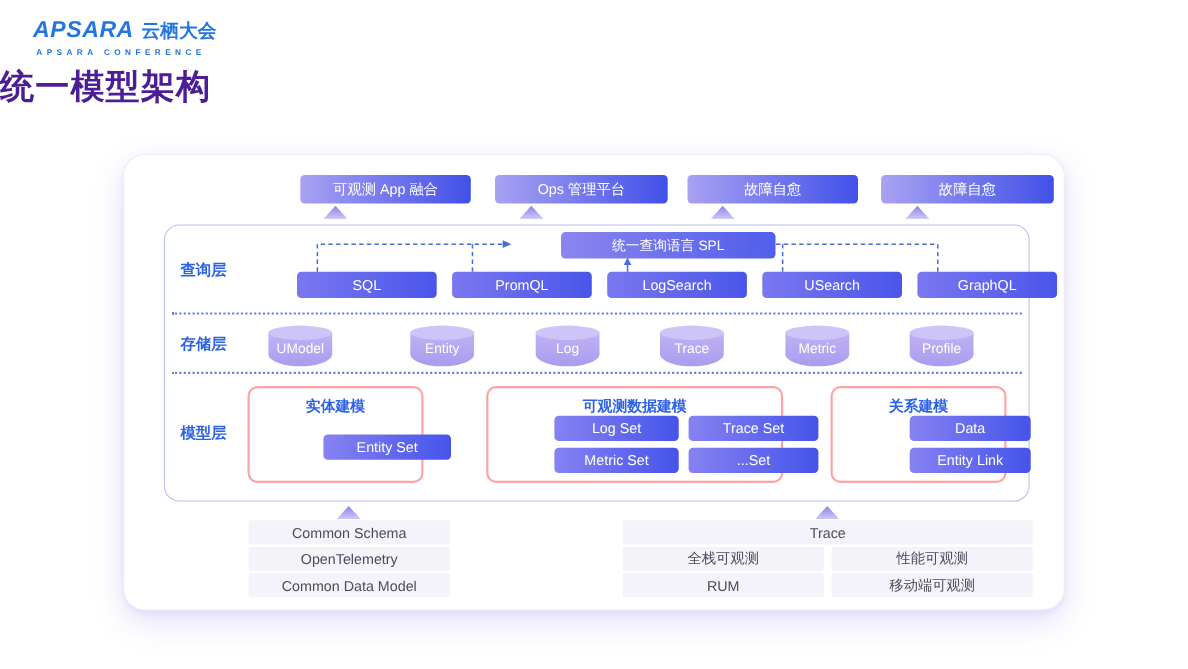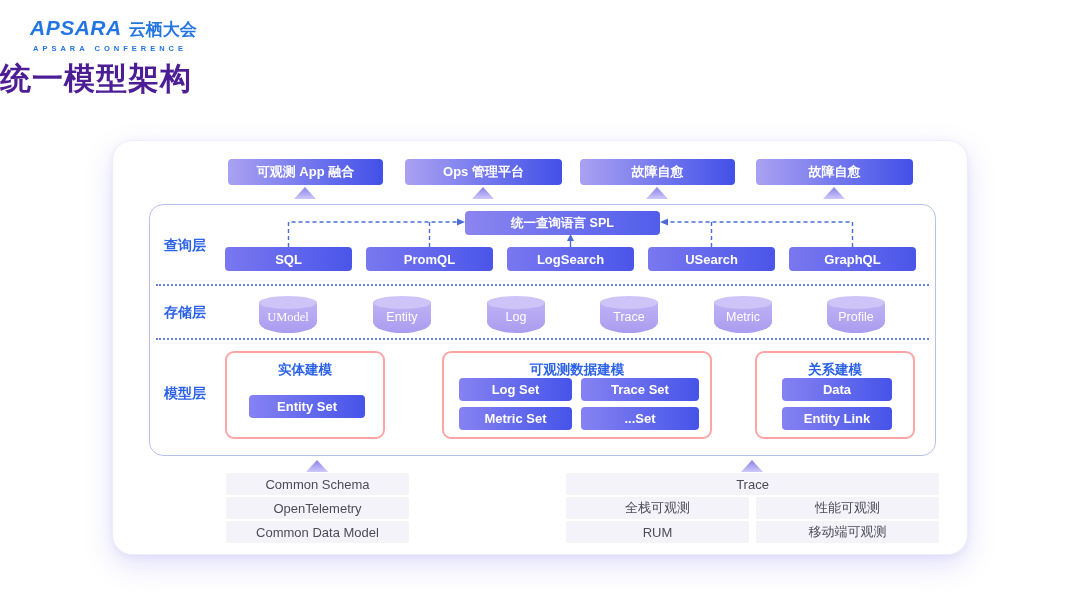--- a/index.html
+++ b/index.html
@@ -16,21 +16,21 @@
   
   .title { position:absolute; left:0; right:0; top:58px; text-align:left;
            font-size:31px; font-weight:800; color:#4c1d95; letter-spacing:1px;font-family:Liberation Mono, monospace; }
 
   
   .card { position:absolute; left:112px; top:140px; width:856px; height:415px;
           background:#fff; border:1px solid #efedfb; border-radius:20px;
           box-shadow:0 10px 28px rgba(125,115,230,.22), 0 2px 6px rgba(125,115,230,.10); }
 
   .grad-btn { position:absolute; display:flex; align-items:center; justify-content:center;
-              color:#fff; font-weight:700; border-radius:4px; }
+              color:#fff; font-weight:400; border-radius:4px;margin-left:45px; }
   .app-btn { top:18px; height:26px; font-size:13px;
              background:linear-gradient(90deg,#a9a2f2,#4150e8); }
   .tri-up { position:absolute; width:22px; height:12px;
             background:linear-gradient(180deg,#8a80ee,#cdc9f8);
             clip-path:polygon(50% 0,0 100%,100% 100%); }
 
   
   .panel { position:absolute; left:36px; top:63px; width:787px; height:252px;
            border:1.5px solid #b6c1ee; border-radius:14px; background:#fff; }
   .layer-label { position:absolute; left:14px; width:66px; text-align:left;
@@ -114,21 +114,21 @@
 
       <div class="layer-label" style="top:32px;">查询层</div>
       <div class="grad-btn spl-bar">统一查询语言 SPL</div>
       <div class="grad-btn engine-btn" style="left:75px;">SQL</div>
       <div class="grad-btn engine-btn" style="left:216px;">PromQL</div>
       <div class="grad-btn engine-btn" style="left:357px;">LogSearch</div>
       <div class="grad-btn engine-btn" style="left:498px;">USearch</div>
       <div class="grad-btn engine-btn" style="left:639px;">GraphQL</div>
 
       <div class="layer-label" style="top:99px;">存储层</div>
-      <div class="cylinder" style="left:109px;font-family:Liberation Serif, serif;">
+      <div class="cylinder" style="left:94px;">
         <div class="cyl-body"></div>
           <div class="cyl-top"></div>
         <div class="cyl-label">UModel</div>
       </div>
       <div class="cylinder" style="left:223px;">
         <div class="cyl-body"></div>
           <div class="cyl-top"></div>
         <div class="cyl-label">Entity</div>
       </div>
       <div class="cylinder" style="left:337px;">

